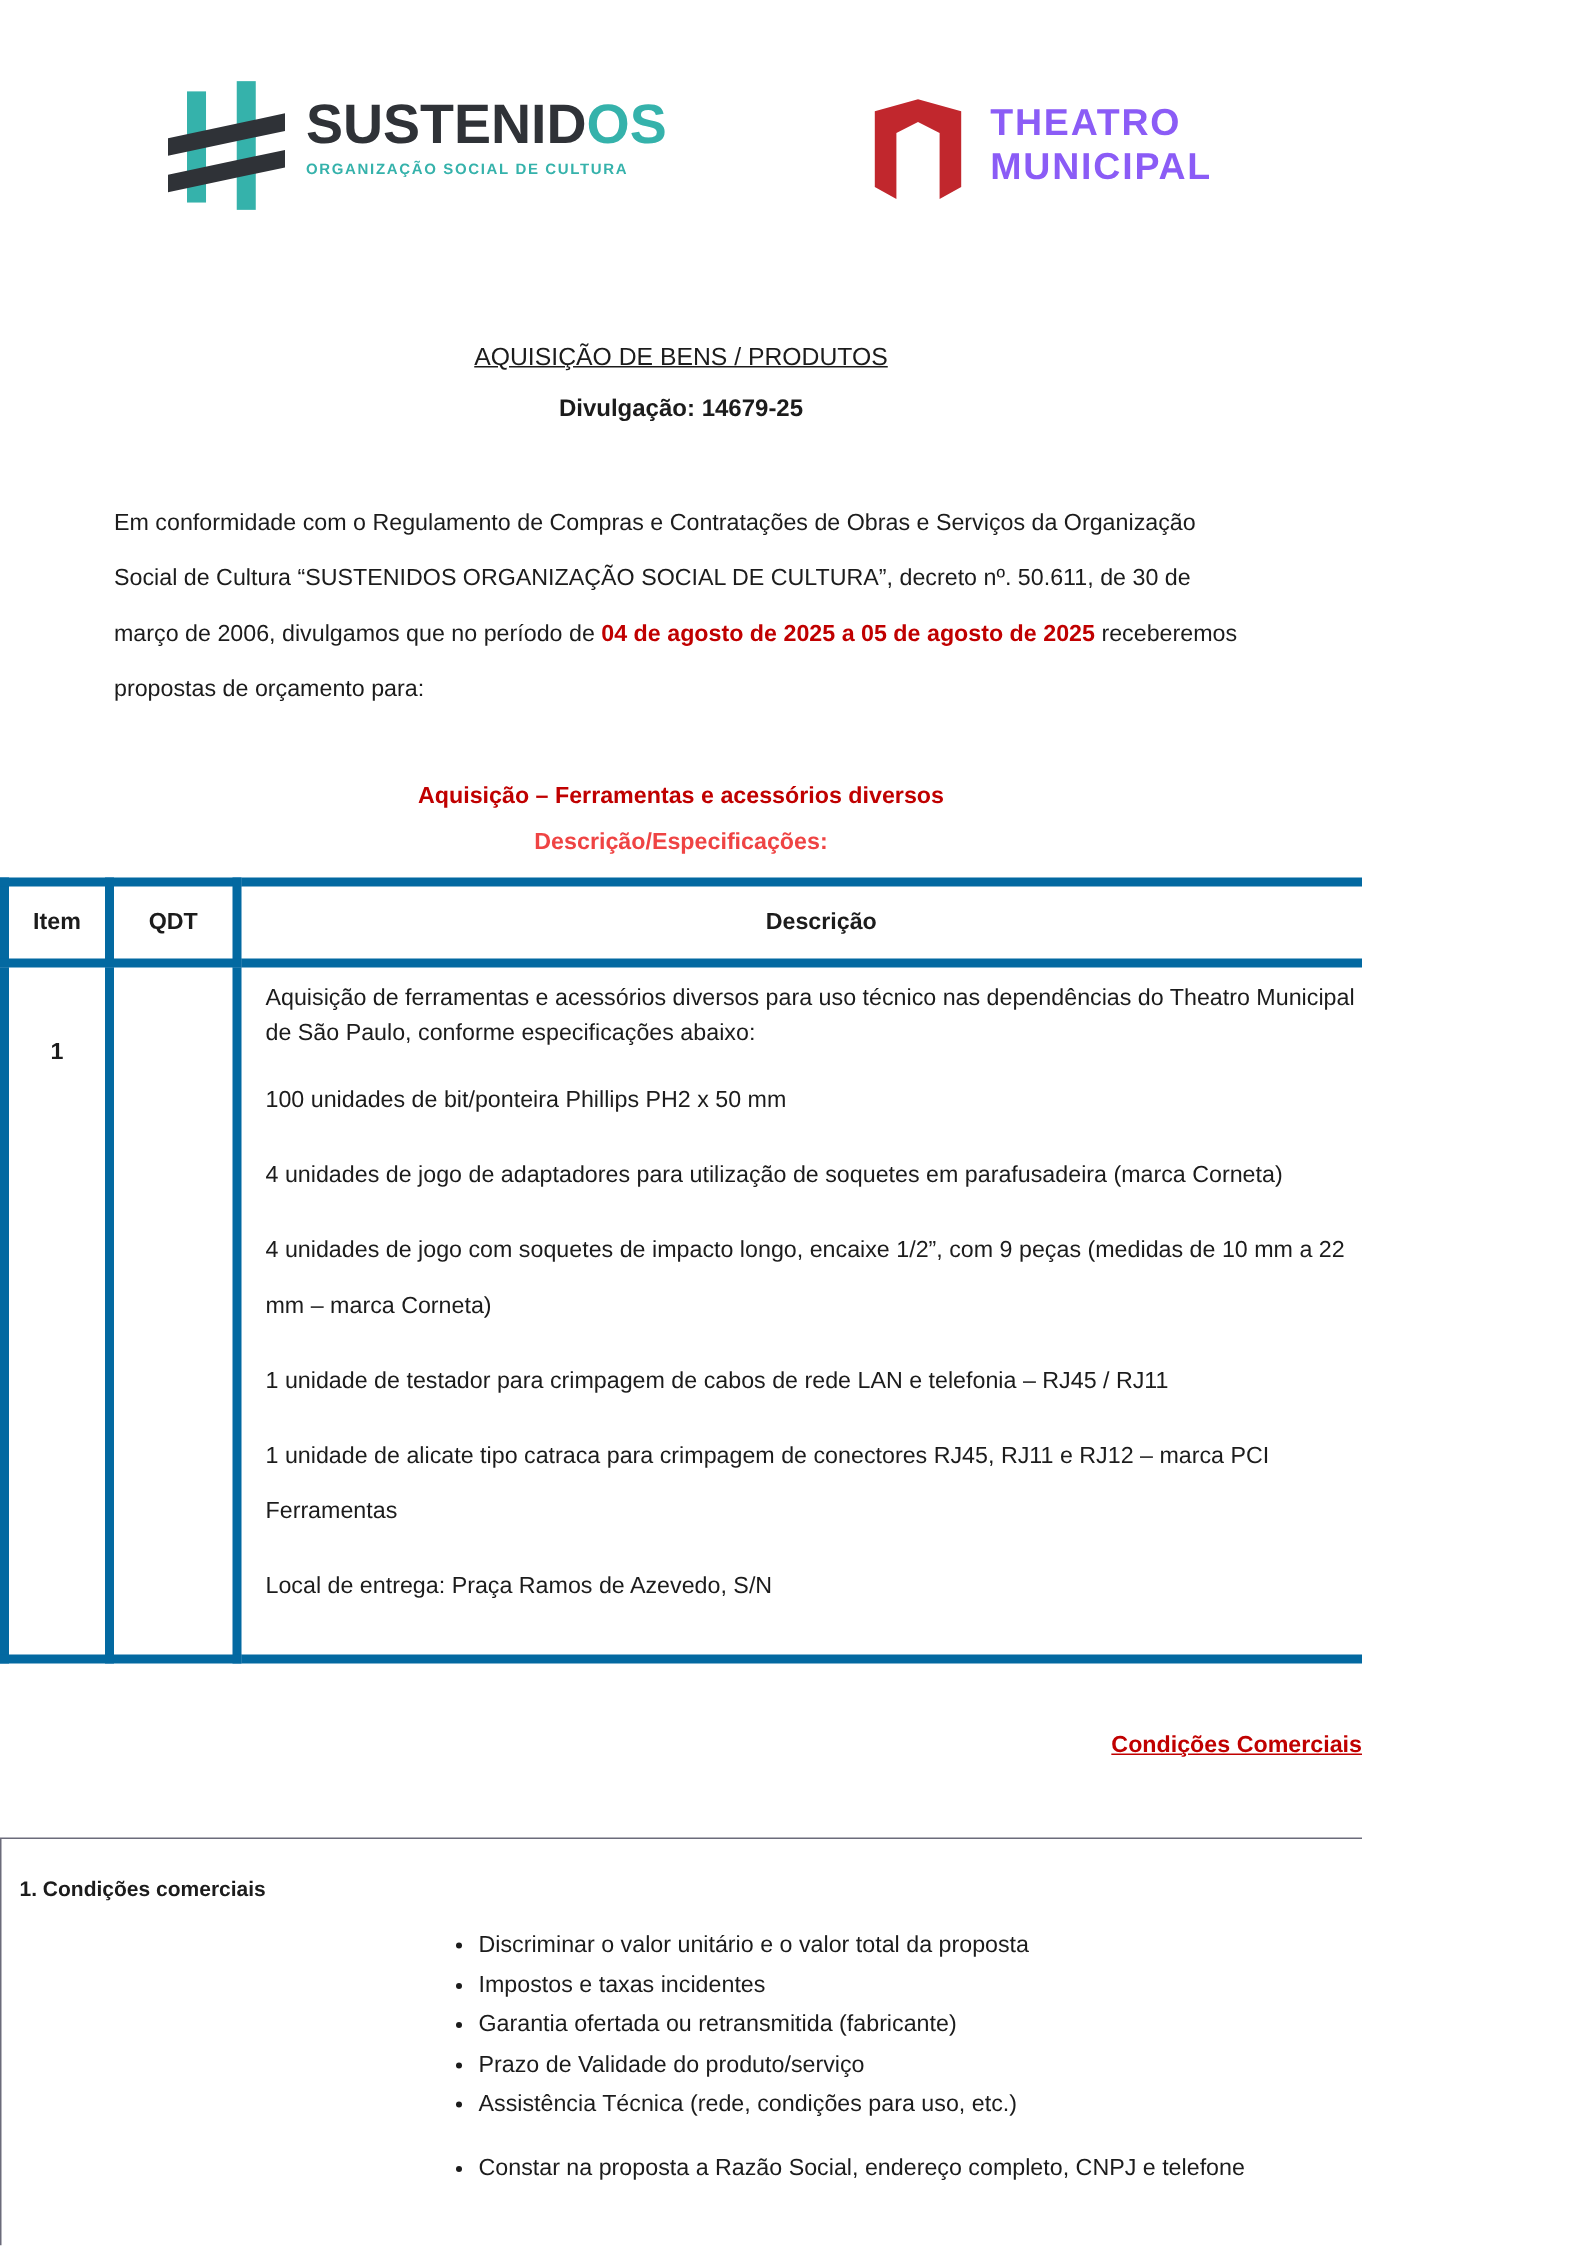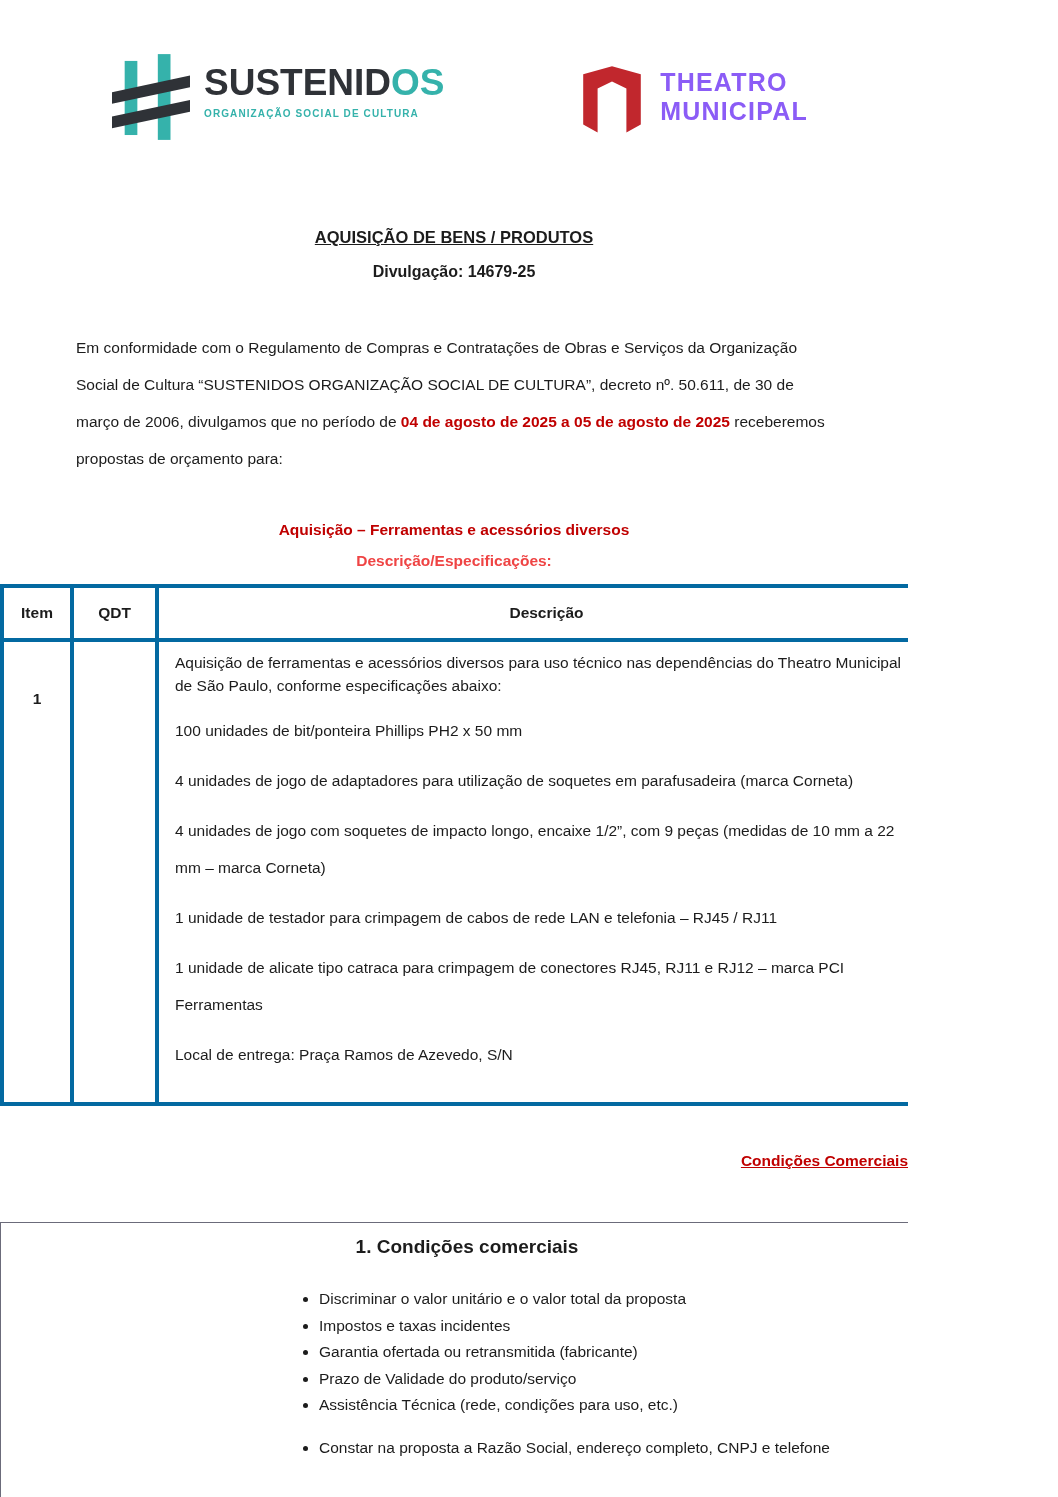--- a/index.html
+++ b/index.html
@@ -17,48 +17,48 @@
   .logos{display:flex;justify-content:space-between;align-items:flex-start;padding:52px 100px 0 112px;}
   .sust-logo{display:flex;align-items:flex-start;gap:14px;}
   .sust-text{padding-top:12px;}
   .sust-word{font-size:37px;font-weight:800;letter-spacing:0px;line-height:1;color:var(--logo-dark);}
   .sust-word .accent{color:var(--logo-teal);}
   .sust-sub{margin-top:7px;font-size:10px;font-weight:700;letter-spacing:1.1px;color:var(--logo-teal);}
   .theatro-logo{display:flex;align-items:flex-start;gap:16px;margin-top:6px;}
   .theatro-text{padding-top:10px;font-size:25px;font-weight:800;letter-spacing:1.2px;line-height:29px;color:#8b5cf6;}
 
   
-  .doc-title{margin-top:82px;text-align:center;font-size:16.5px;font-weight:700;text-decoration:underline;}
+  .doc-title{margin-top:82px;text-align:center;font-size:16.5px;font-weight:400;text-decoration:underline;}
   .doc-subtitle{margin-top:16px;text-align:center;font-size:16px;font-weight:700;}
 
   
   .intro{margin:48px 72px 0 76px;font-size:15.5px;line-height:37px;text-align:left;}
   .intro .hl{color:var(--accent-red);font-weight:700;}
 
   
   .section-title{margin-top:44px;text-align:center;font-size:15.5px;font-weight:700;color:var(--accent-red);}
   .section-subtitle{margin-top:13px;text-align:center;font-size:15.5px;font-weight:700;color:#ef4444;}
 
   
   table.spec{width:934px;margin:14px auto 0;border-collapse:collapse;table-layout:fixed;}
-  table.spec th,table.spec td{border:4px solid #0369a1;vertical-align:top;}
+  table.spec th,table.spec td{border:6px solid #0369a1;vertical-align:top;}
   table.spec th{height:54px;font-size:15.5px;font-weight:700;vertical-align:middle;text-align:center;}
   col.c-item{width:70px;}
   col.c-qdt{width:85px;}
   col.c-desc{width:779px;}
   td.item-cell{height:464px;text-align:center;font-weight:700;font-size:15.5px;padding-top:48px;}
   td.desc-cell{padding:9px 16px 0 16px;}
   td.desc-cell p{margin:0 0 13px;font-size:15.5px;line-height:37px;}
   td.desc-cell p:first-child{line-height:23px;margin-bottom:15px;}
 
   
   .cond-title{margin-top:46px;text-align:right;font-size:15.5px;font-weight:700;color:var(--accent-red);text-decoration:underline;}
   .cond-box{width:934px;height:281px;margin:52px auto 0;border:1px solid #6b6b7a;padding-top:13px;overflow:hidden;}
-  .cond-heading{text-align:center;font-size:19px;font-weight:700;margin:0;}
-  .cond-box ul{margin:28px 0 0;padding-left:318px;list-style:disc;}
+  .cond-heading{font-size:14px;font-weight:700;margin:12px;}
+  .cond-box ul{margin:17px 0 0;padding-left:318px;list-style:disc;}
   .cond-box ul li{font-size:15.5px;line-height:26.5px;}
   .cond-heading.second{margin-top:31px;}
   .cond-box ul.second{margin-top:16px;}
 </style>
 </head>
 <body>
 
 <div class="page">
 
   <div class="logos">

